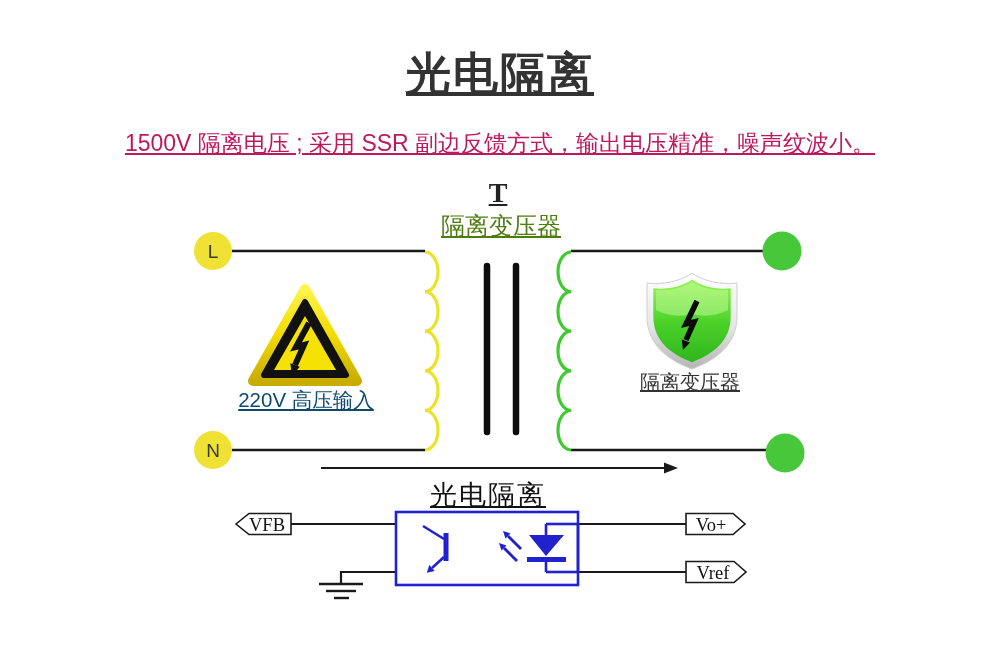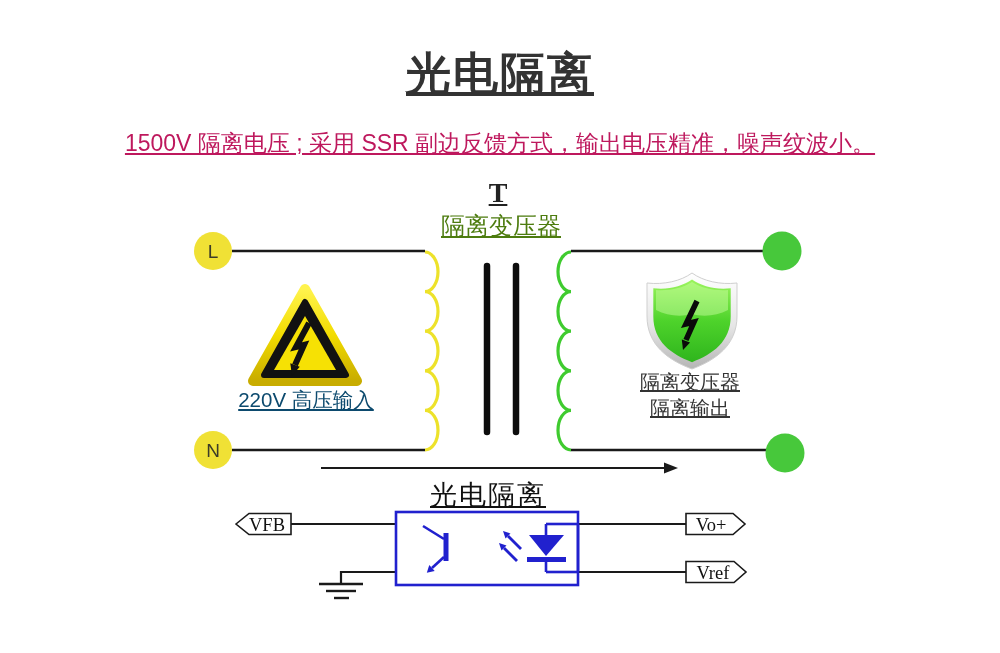--- a/index.html
+++ b/index.html
@@ -25,21 +25,20 @@
 </head>
 <body>
 
 <div class="abs center title">光电隔离</div>
 <div class="abs center subtitle">1500V 隔离电压 ; 采用 SSR 副边反馈方式，输出电压精准，噪声纹波小。</div>
 <div class="abs center t-symbol">T</div>
 <div class="abs center xfmr-label">隔离变压器</div>
 <div class="abs center in-caption">220V 高压输入</div>
 <div class="abs center out-caption">
   <div>隔离变压器</div>
-  <div>隔离输出</div>
 </div>
 <div class="abs center opto-caption">光电隔离</div>
 
 <svg width="1000" height="653" viewBox="0 0 1000 653">
 
   <g stroke="#1a1a1a" stroke-width="2.4">
     <line x1="232" y1="251" x2="425" y2="251"></line>
     <line x1="571" y1="251" x2="763" y2="251"></line>
     <line x1="232" y1="450" x2="425" y2="450"></line>
     <line x1="571" y1="450" x2="766" y2="450"></line>

